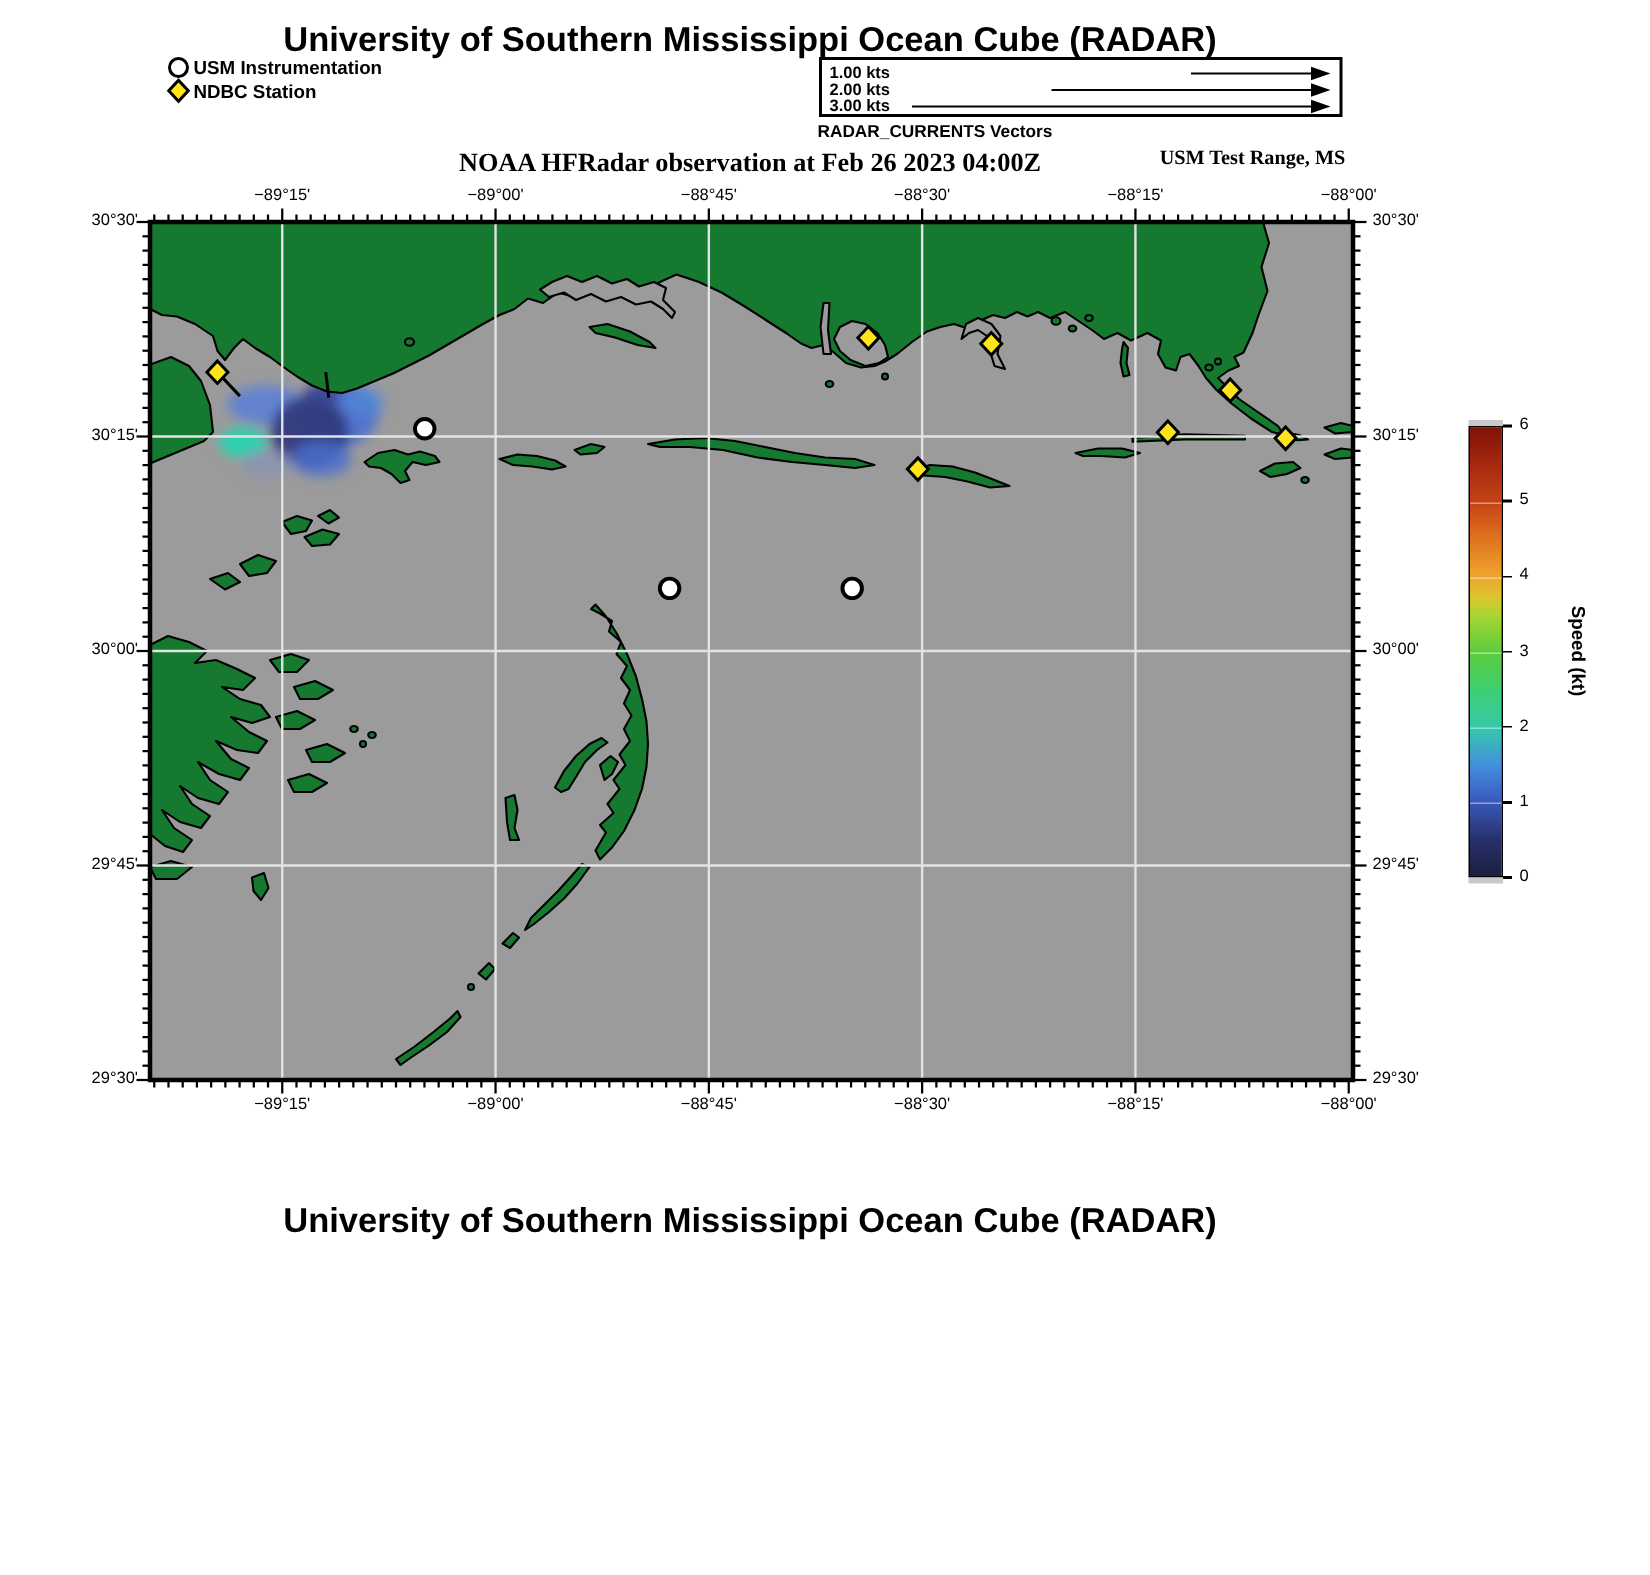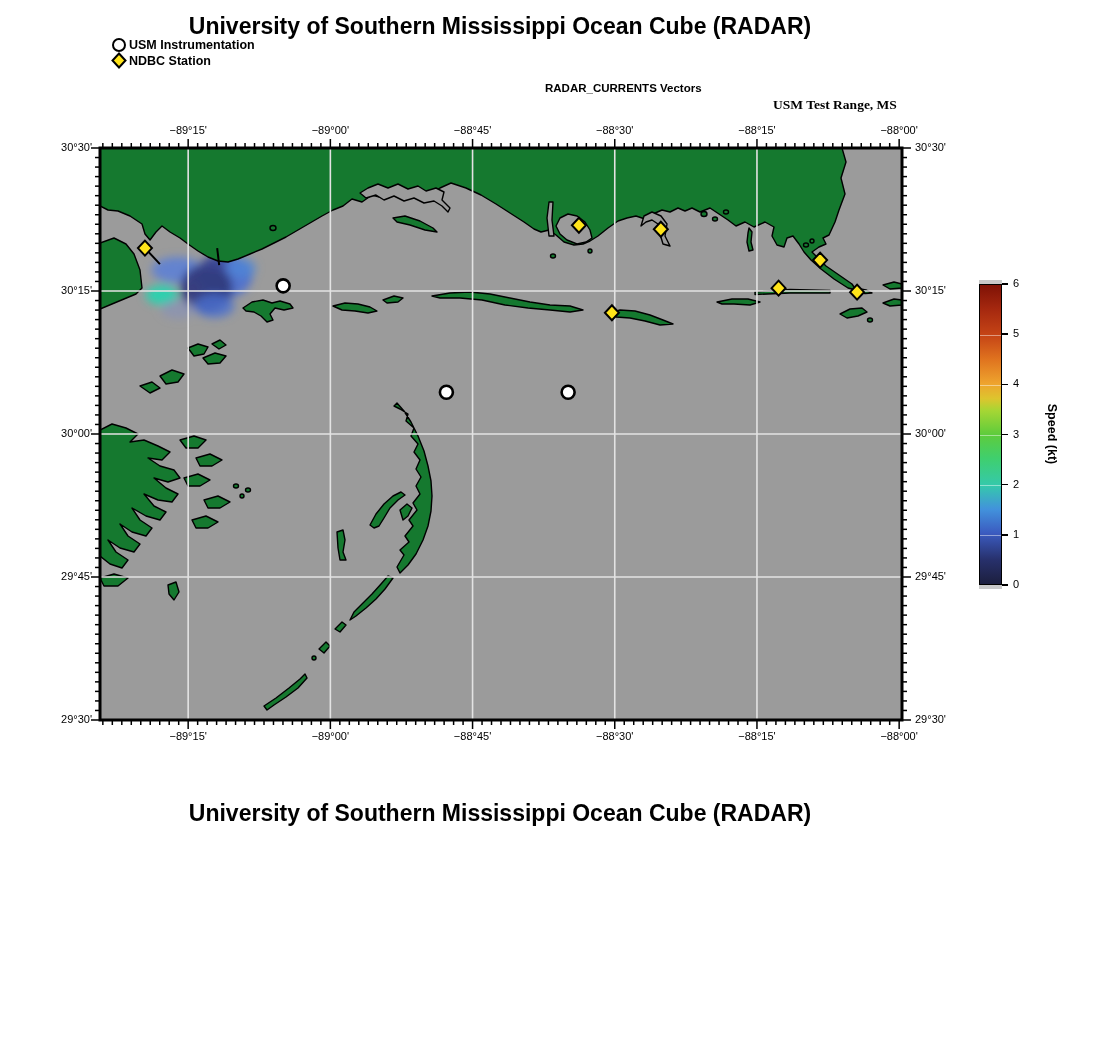--- a/index.html
+++ b/index.html
@@ -33,22 +33,36 @@
   <div class="abs title" style="top:13px;">University of Southern Mississippi Ocean Cube (RADAR)</div>
   <div class="abs title" style="top:800px;">University of Southern Mississippi Ocean Cube (RADAR)</div>
 
   <svg class="abs" style="left:108px;top:35px;" width="26" height="36">
     <circle cx="11" cy="10" r="6" fill="#fff" stroke="#000" stroke-width="2"></circle>
     <path d="M11,18.5 L17.5,25.5 L11,32.5 L4.5,25.5 Z" fill="#ffe41a" stroke="#000" stroke-width="2"></path>
   </svg>
   <div class="abs legend-label" style="left:129px;top:37px;">USM Instrumentation</div>
   <div class="abs legend-label" style="left:129px;top:53px;">NDBC Station</div>
 
+  <div id="vecbox" class="abs" style="left:546px;top:38px;width:345px;height:36px;">
+    <svg id="vec-arrows" class="abs" style="left:0;top:0;" width="345" height="36">
+        <line x1="246" y1="9" x2="327" y2="9" stroke="#000" stroke-width="1.2"></line>
+        <path d="M339,9 L326,4.5 L326,13.5 Z" fill="#000"></path>
+        <line x1="153" y1="20" x2="327" y2="20" stroke="#000" stroke-width="1.2"></line>
+        <path d="M339,20 L326,15.5 L326,24.5 Z" fill="#000"></path>
+        <line x1="60" y1="31" x2="327" y2="31" stroke="#000" stroke-width="1.2"></line>
+        <path d="M339,31 L326,26.5 L326,35.5 Z" fill="#000"></path>
+      </svg>
+  <div class="vlab" style="top: 3.5px;">1.00 kts</div>
+      <div class="vlab" style="top: 14.5px;">2.00 kts</div>
+      <div class="vlab" style="top: 25.5px;">3.00 kts</div>
+    </div>
   <div class="abs vec-caption" style="left:545px;top:82px;width:160px;">RADAR_CURRENTS Vectors</div>
 
+  <div class="abs serif-title" style="left:240px;top:98px;width:520px;">NOAA HFRadar observation at Feb 26 2023 04:00Z</div>
   <div class="abs region" style="left:755px;top:97px;width:160px;">USM Test Range, MS</div>
 
   <svg id="map-svg" class="abs" style="left:100px;top:148px;" width="802" height="572" viewBox="0 0 802 572">
     <defs>
       <filter id="blurf" x="-50%" y="-50%" width="200%" height="200%">
           <feGaussianBlur stdDeviation="4"></feGaussianBlur>
         </filter>
       <clipPath id="mapclip">
           <rect x="0" y="0" width="802" height="572"></rect>
         </clipPath>

